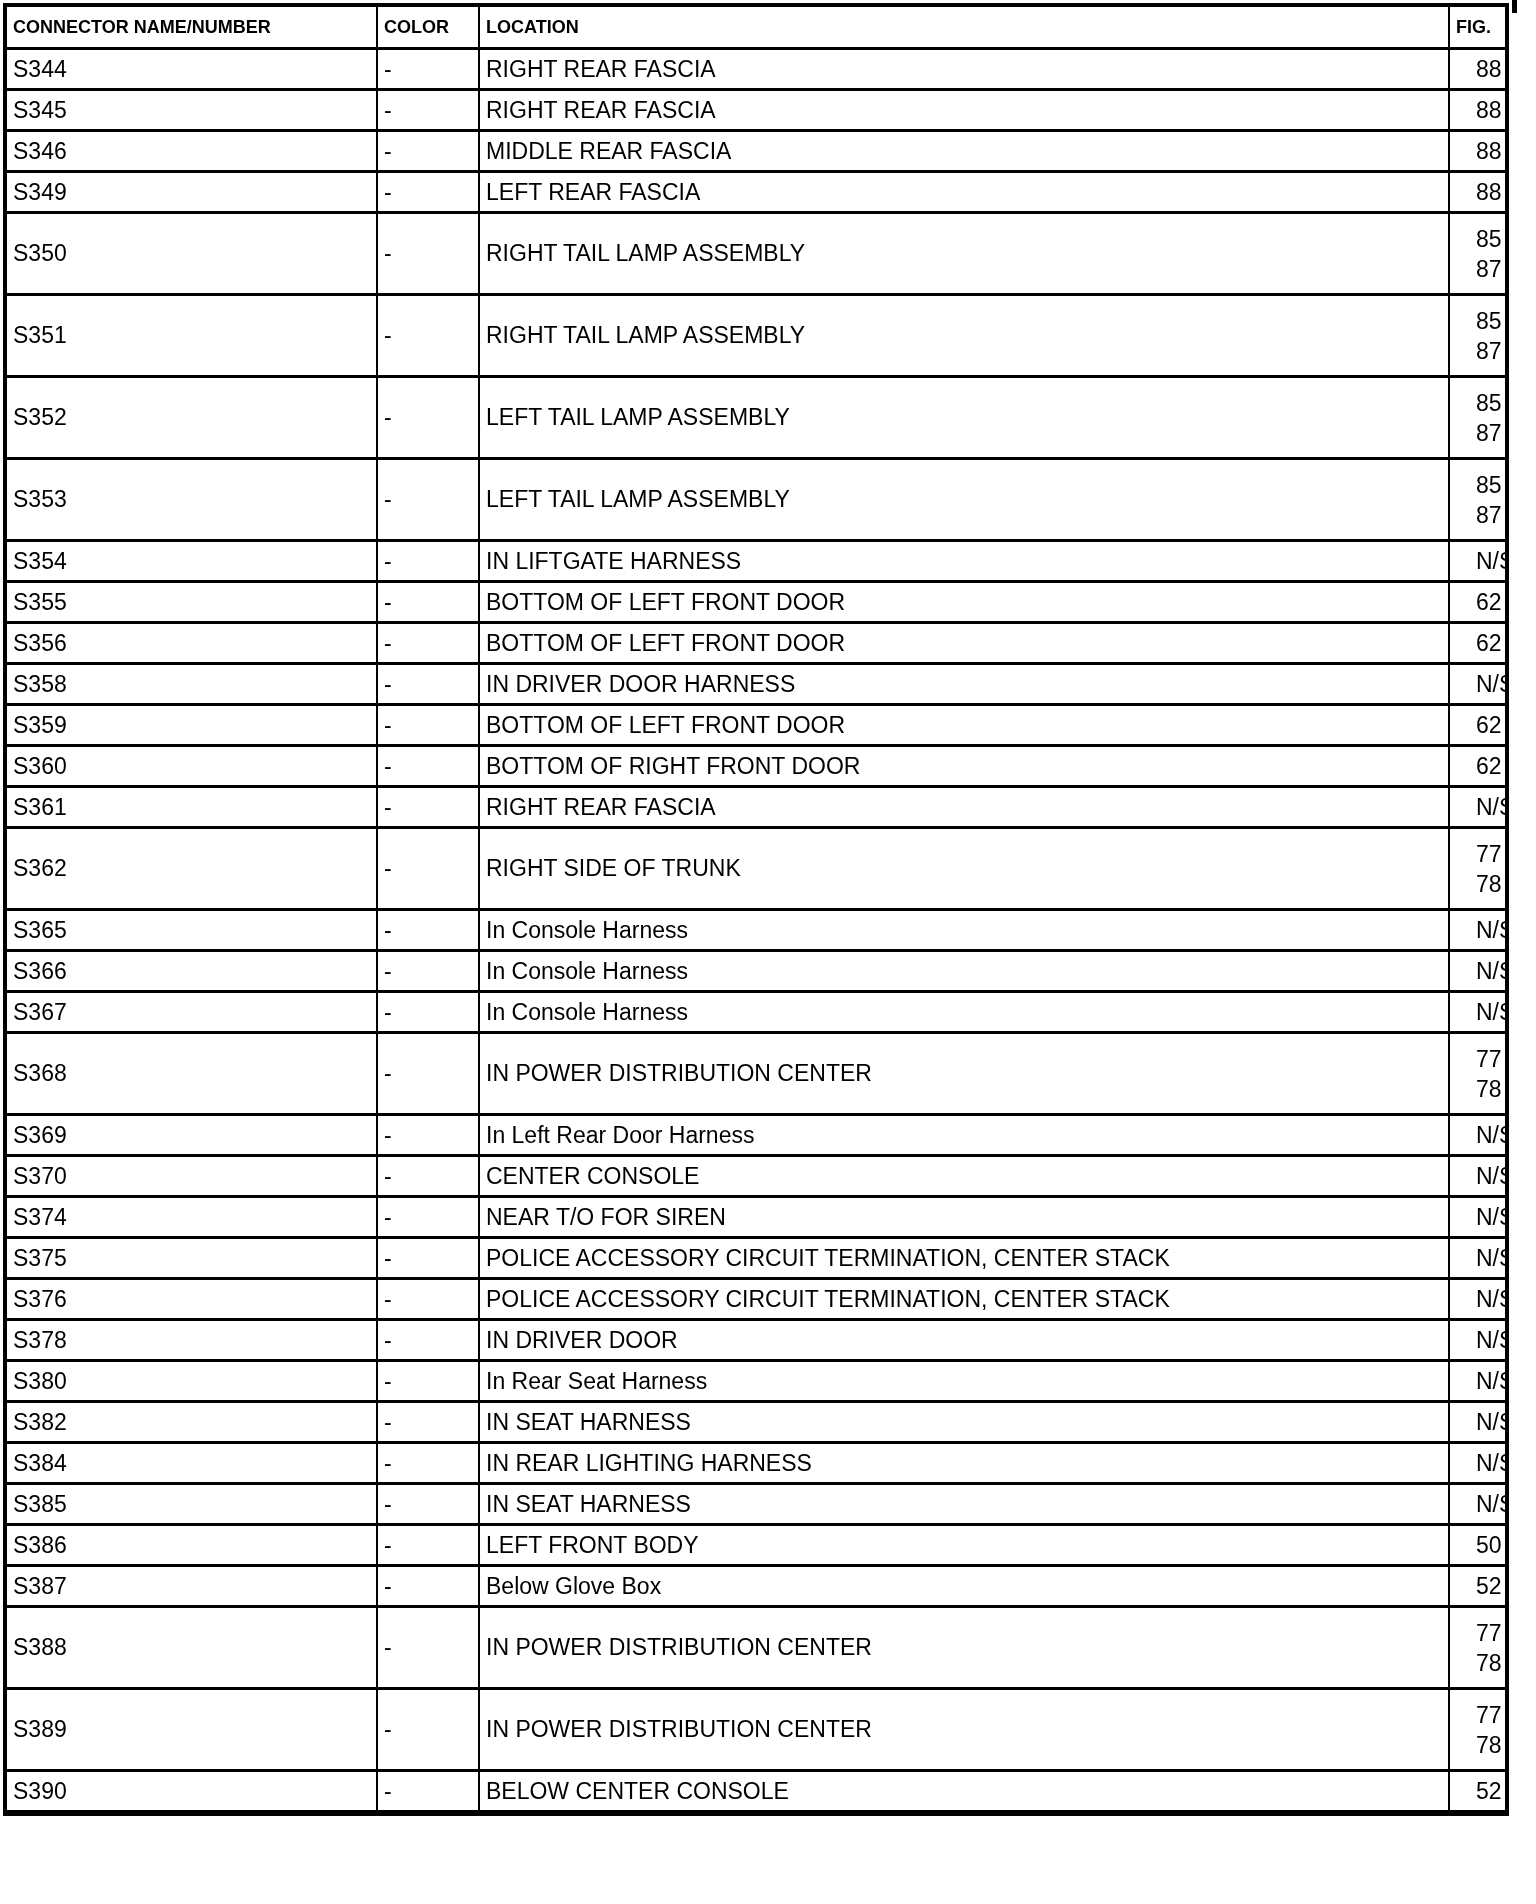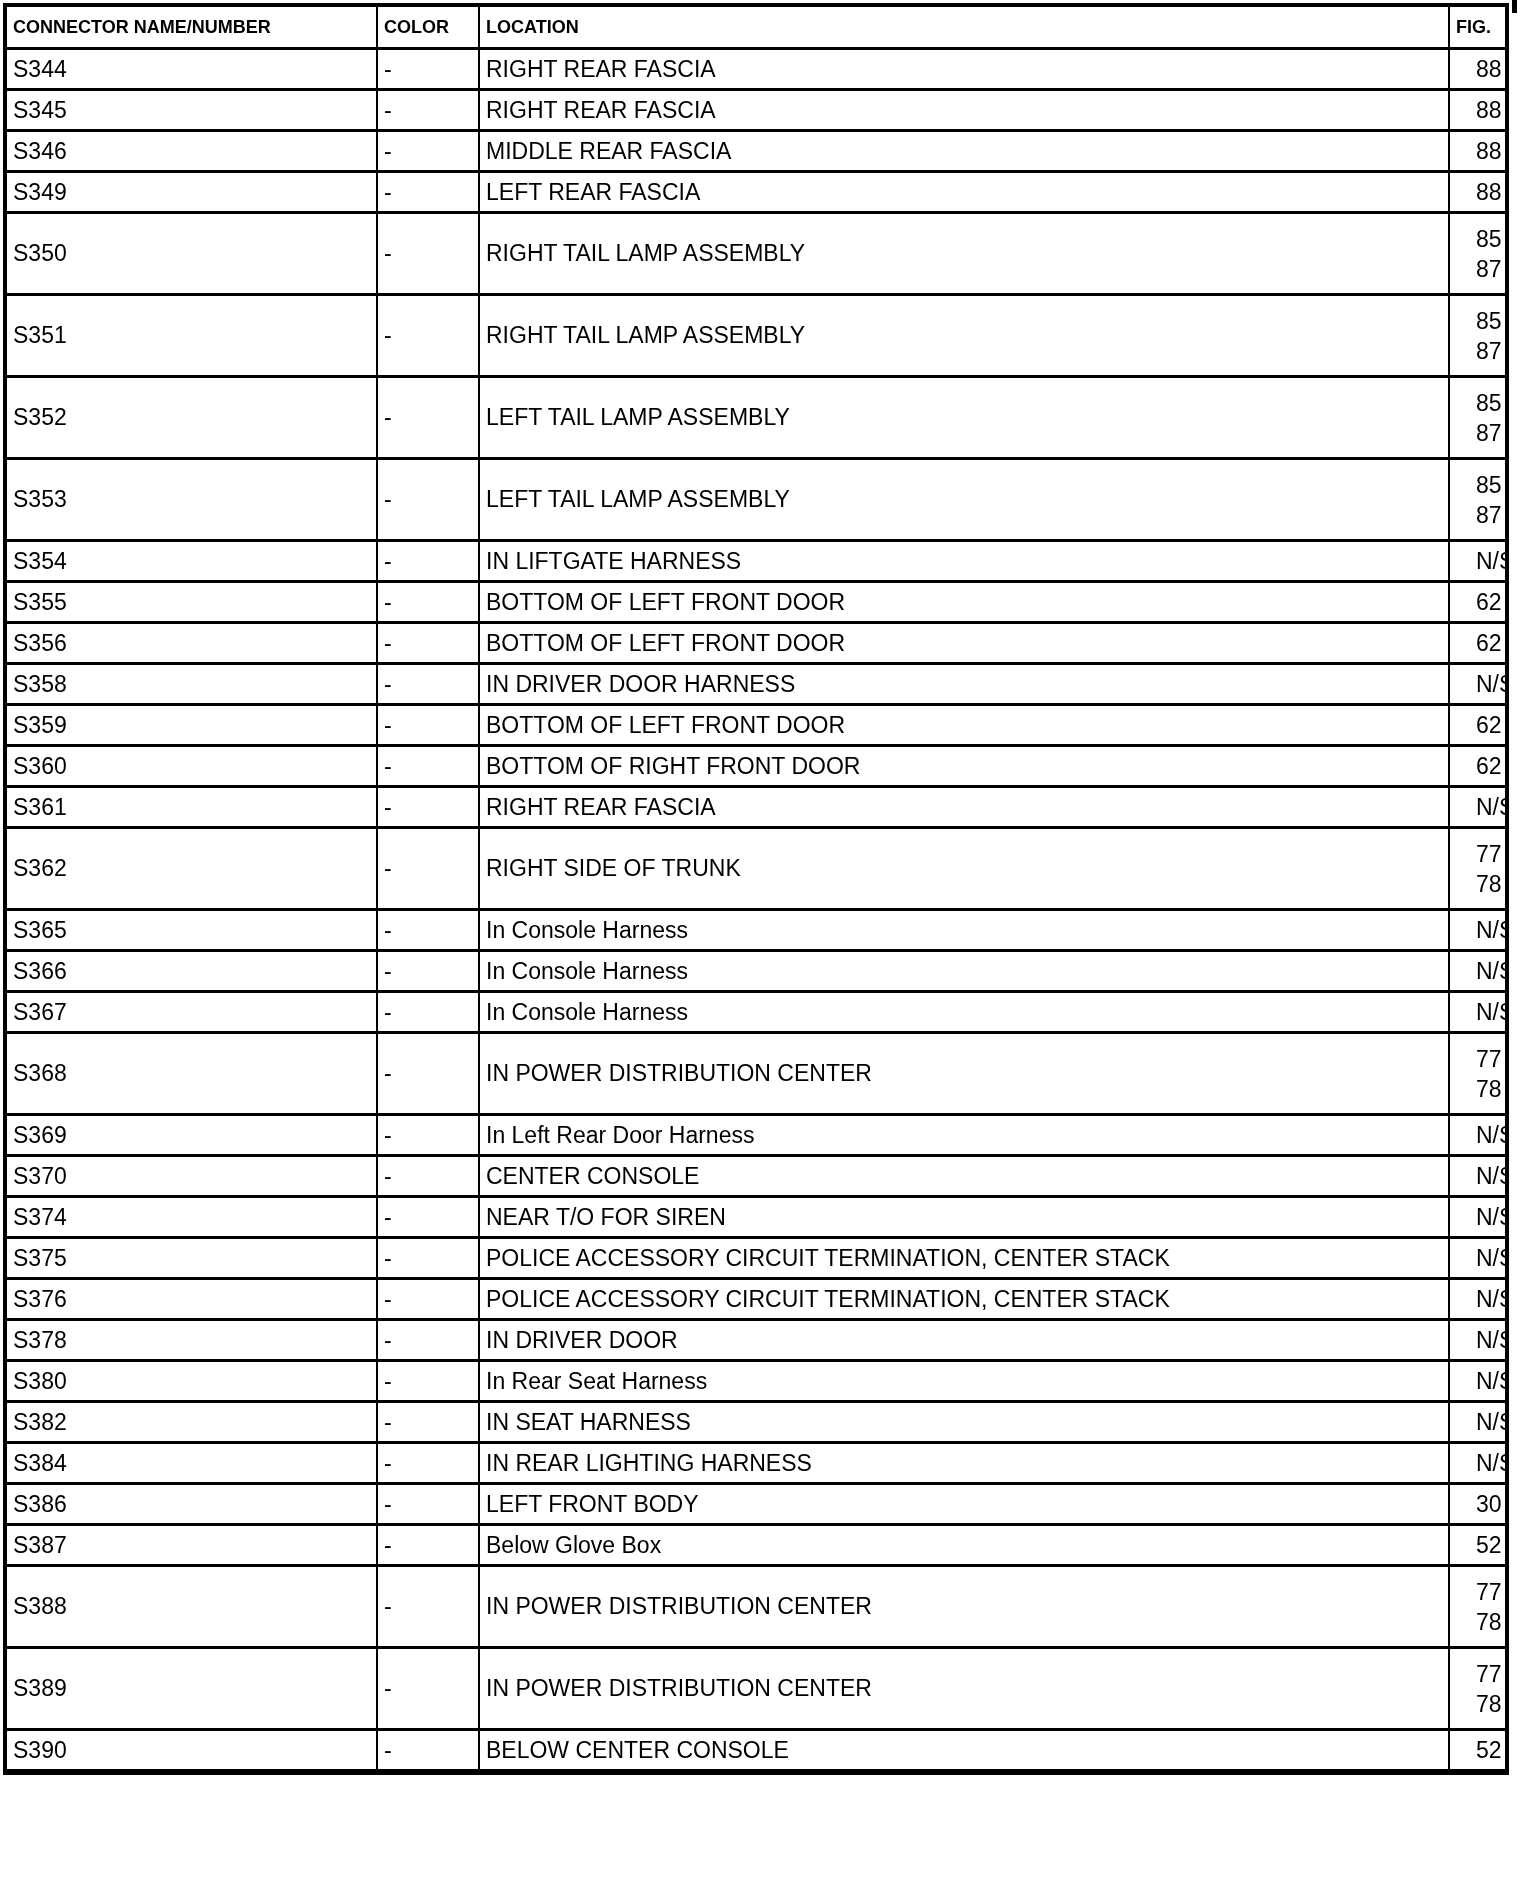--- a/index.html
+++ b/index.html
@@ -263,24 +263,30 @@
     <td>IN SEAT HARNESS</td>
     <td class="fig-cell">N/S</td>
   </tr>
       <tr>
     <td>S384</td>
     <td>-</td>
     <td>IN REAR LIGHTING HARNESS</td>
     <td class="fig-cell">N/S</td>
   </tr>
       <tr>
+    <td>S385</td>
+    <td>-</td>
+    <td>IN SEAT HARNESS</td>
+    <td class="fig-cell">N/S</td>
+  </tr>
+      <tr>
     <td>S386</td>
     <td>-</td>
     <td>LEFT FRONT BODY</td>
-    <td class="fig-cell">30</td>
+    <td class="fig-cell">50</td>
   </tr>
       <tr>
     <td>S387</td>
     <td>-</td>
     <td>Below Glove Box</td>
     <td class="fig-cell">52</td>
   </tr>
       <tr class="tall">
     <td>S388</td>
     <td>-</td>

